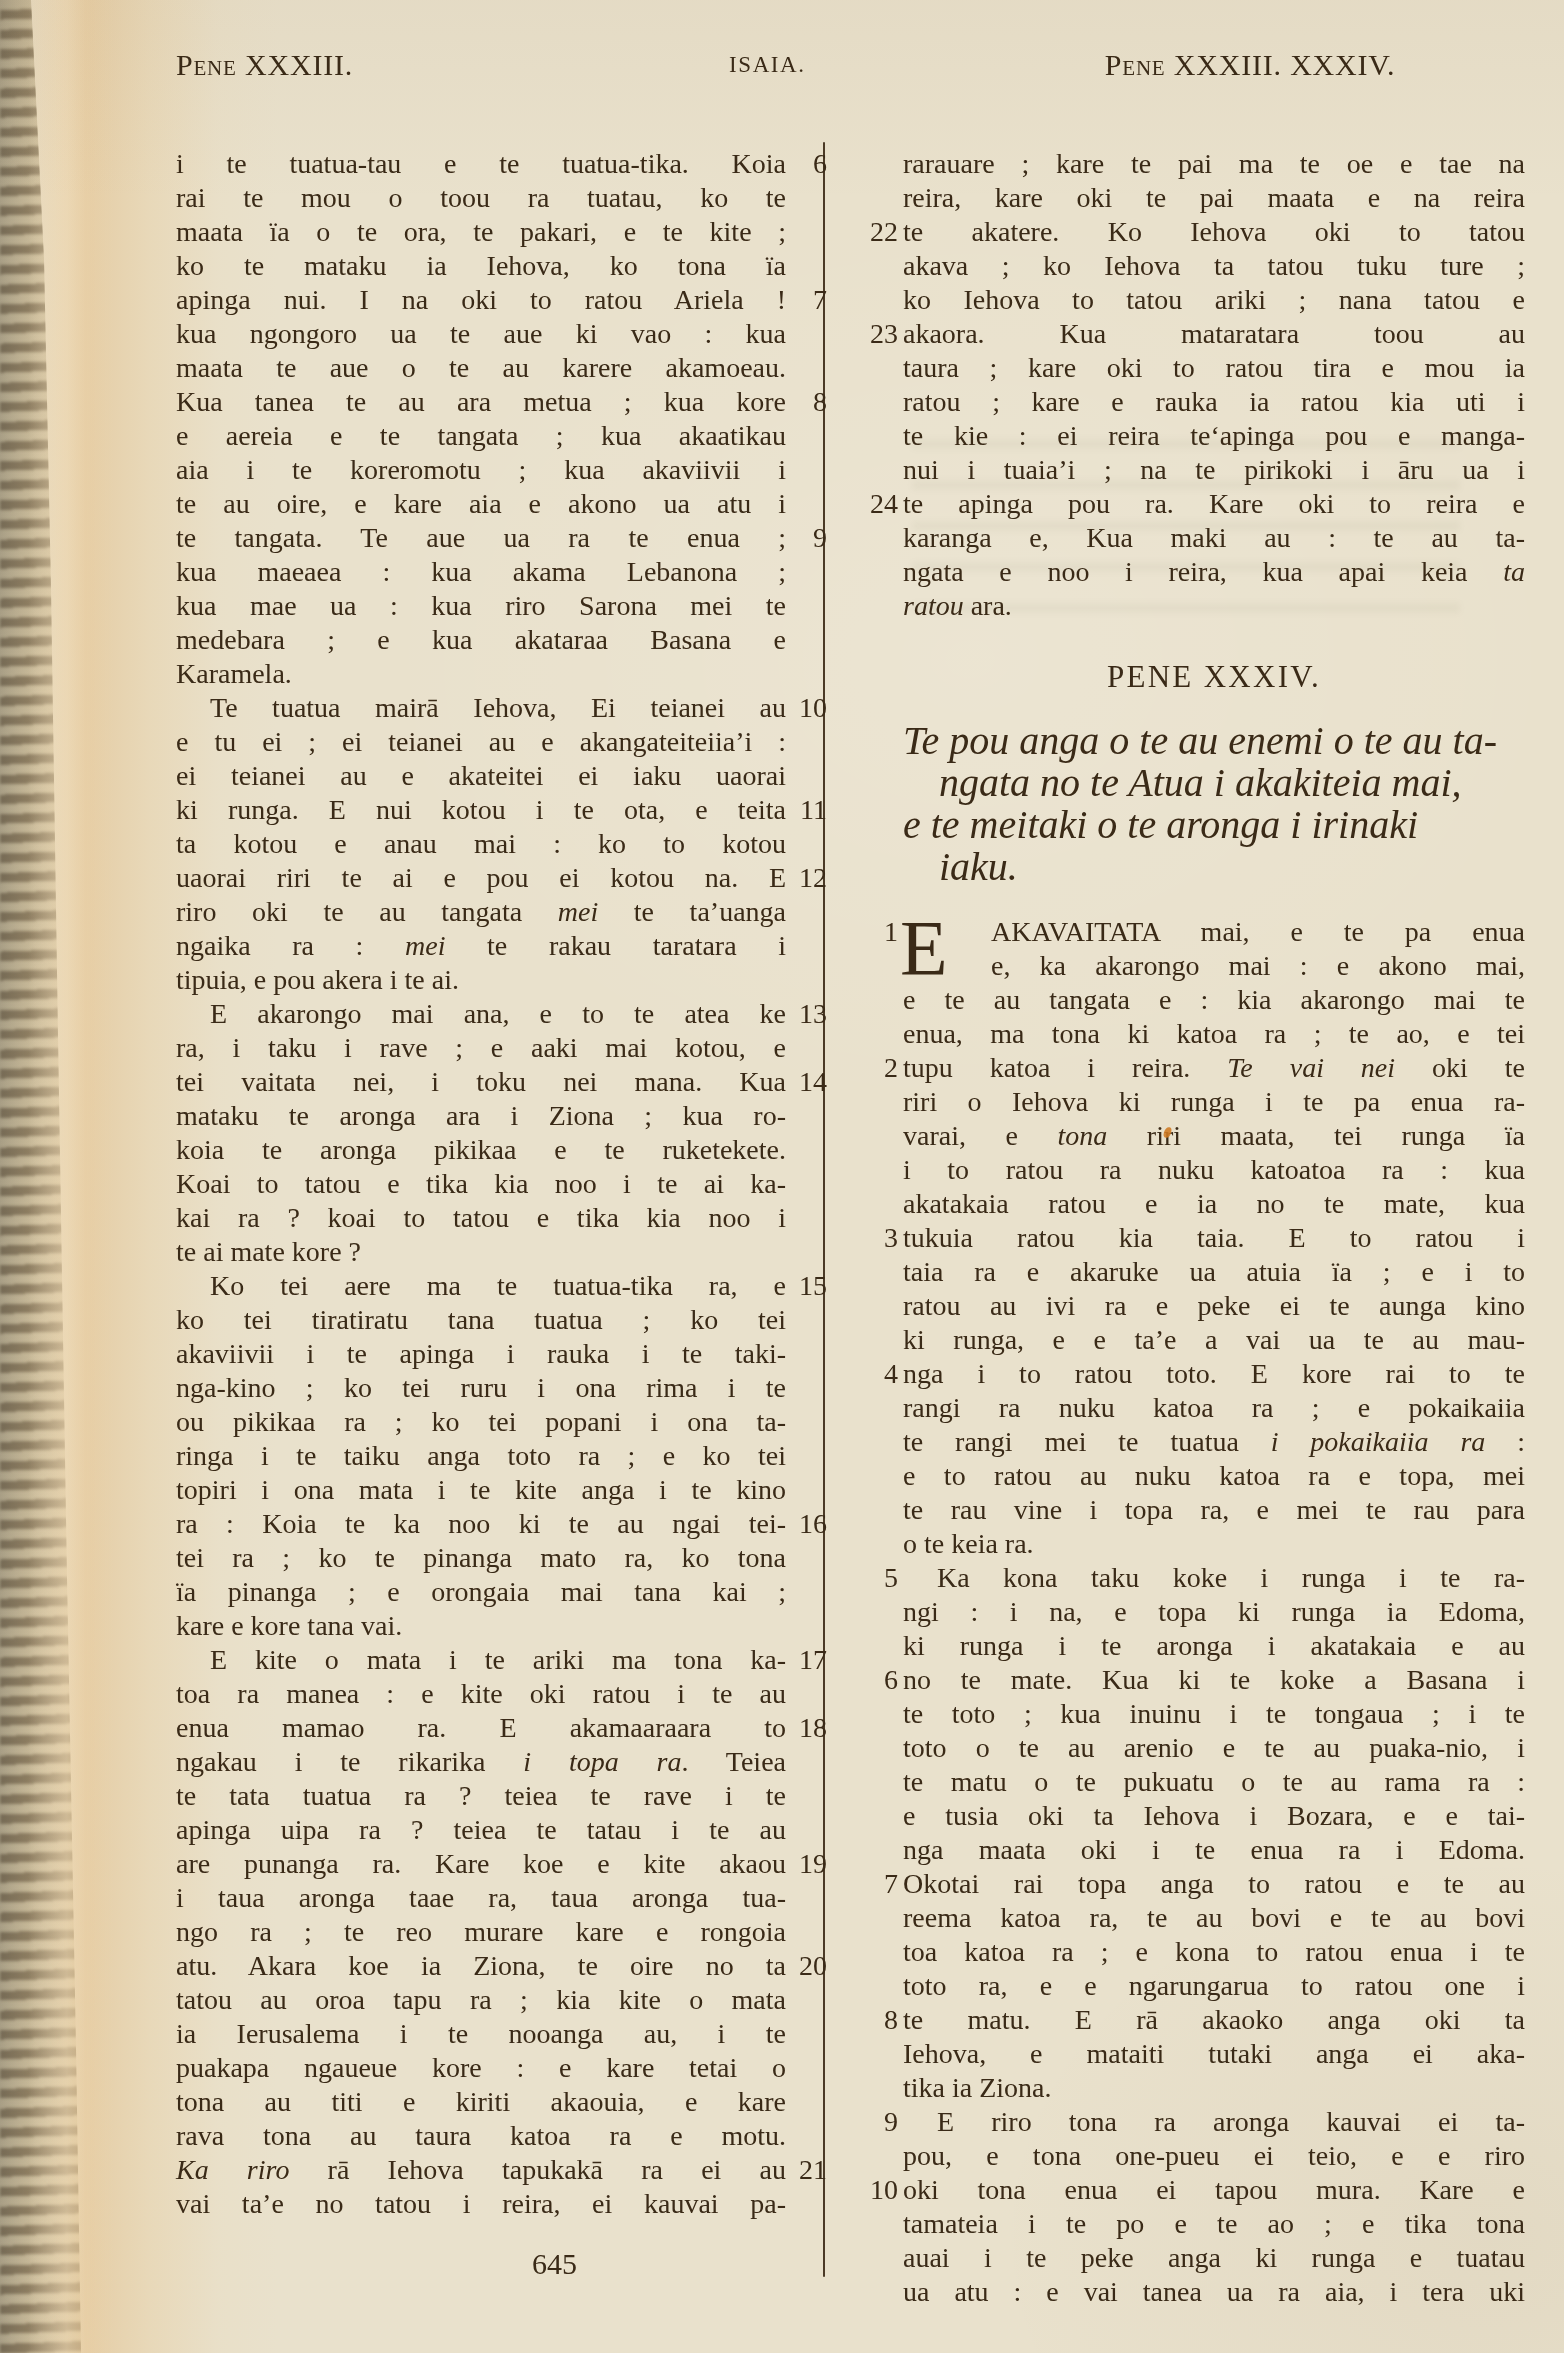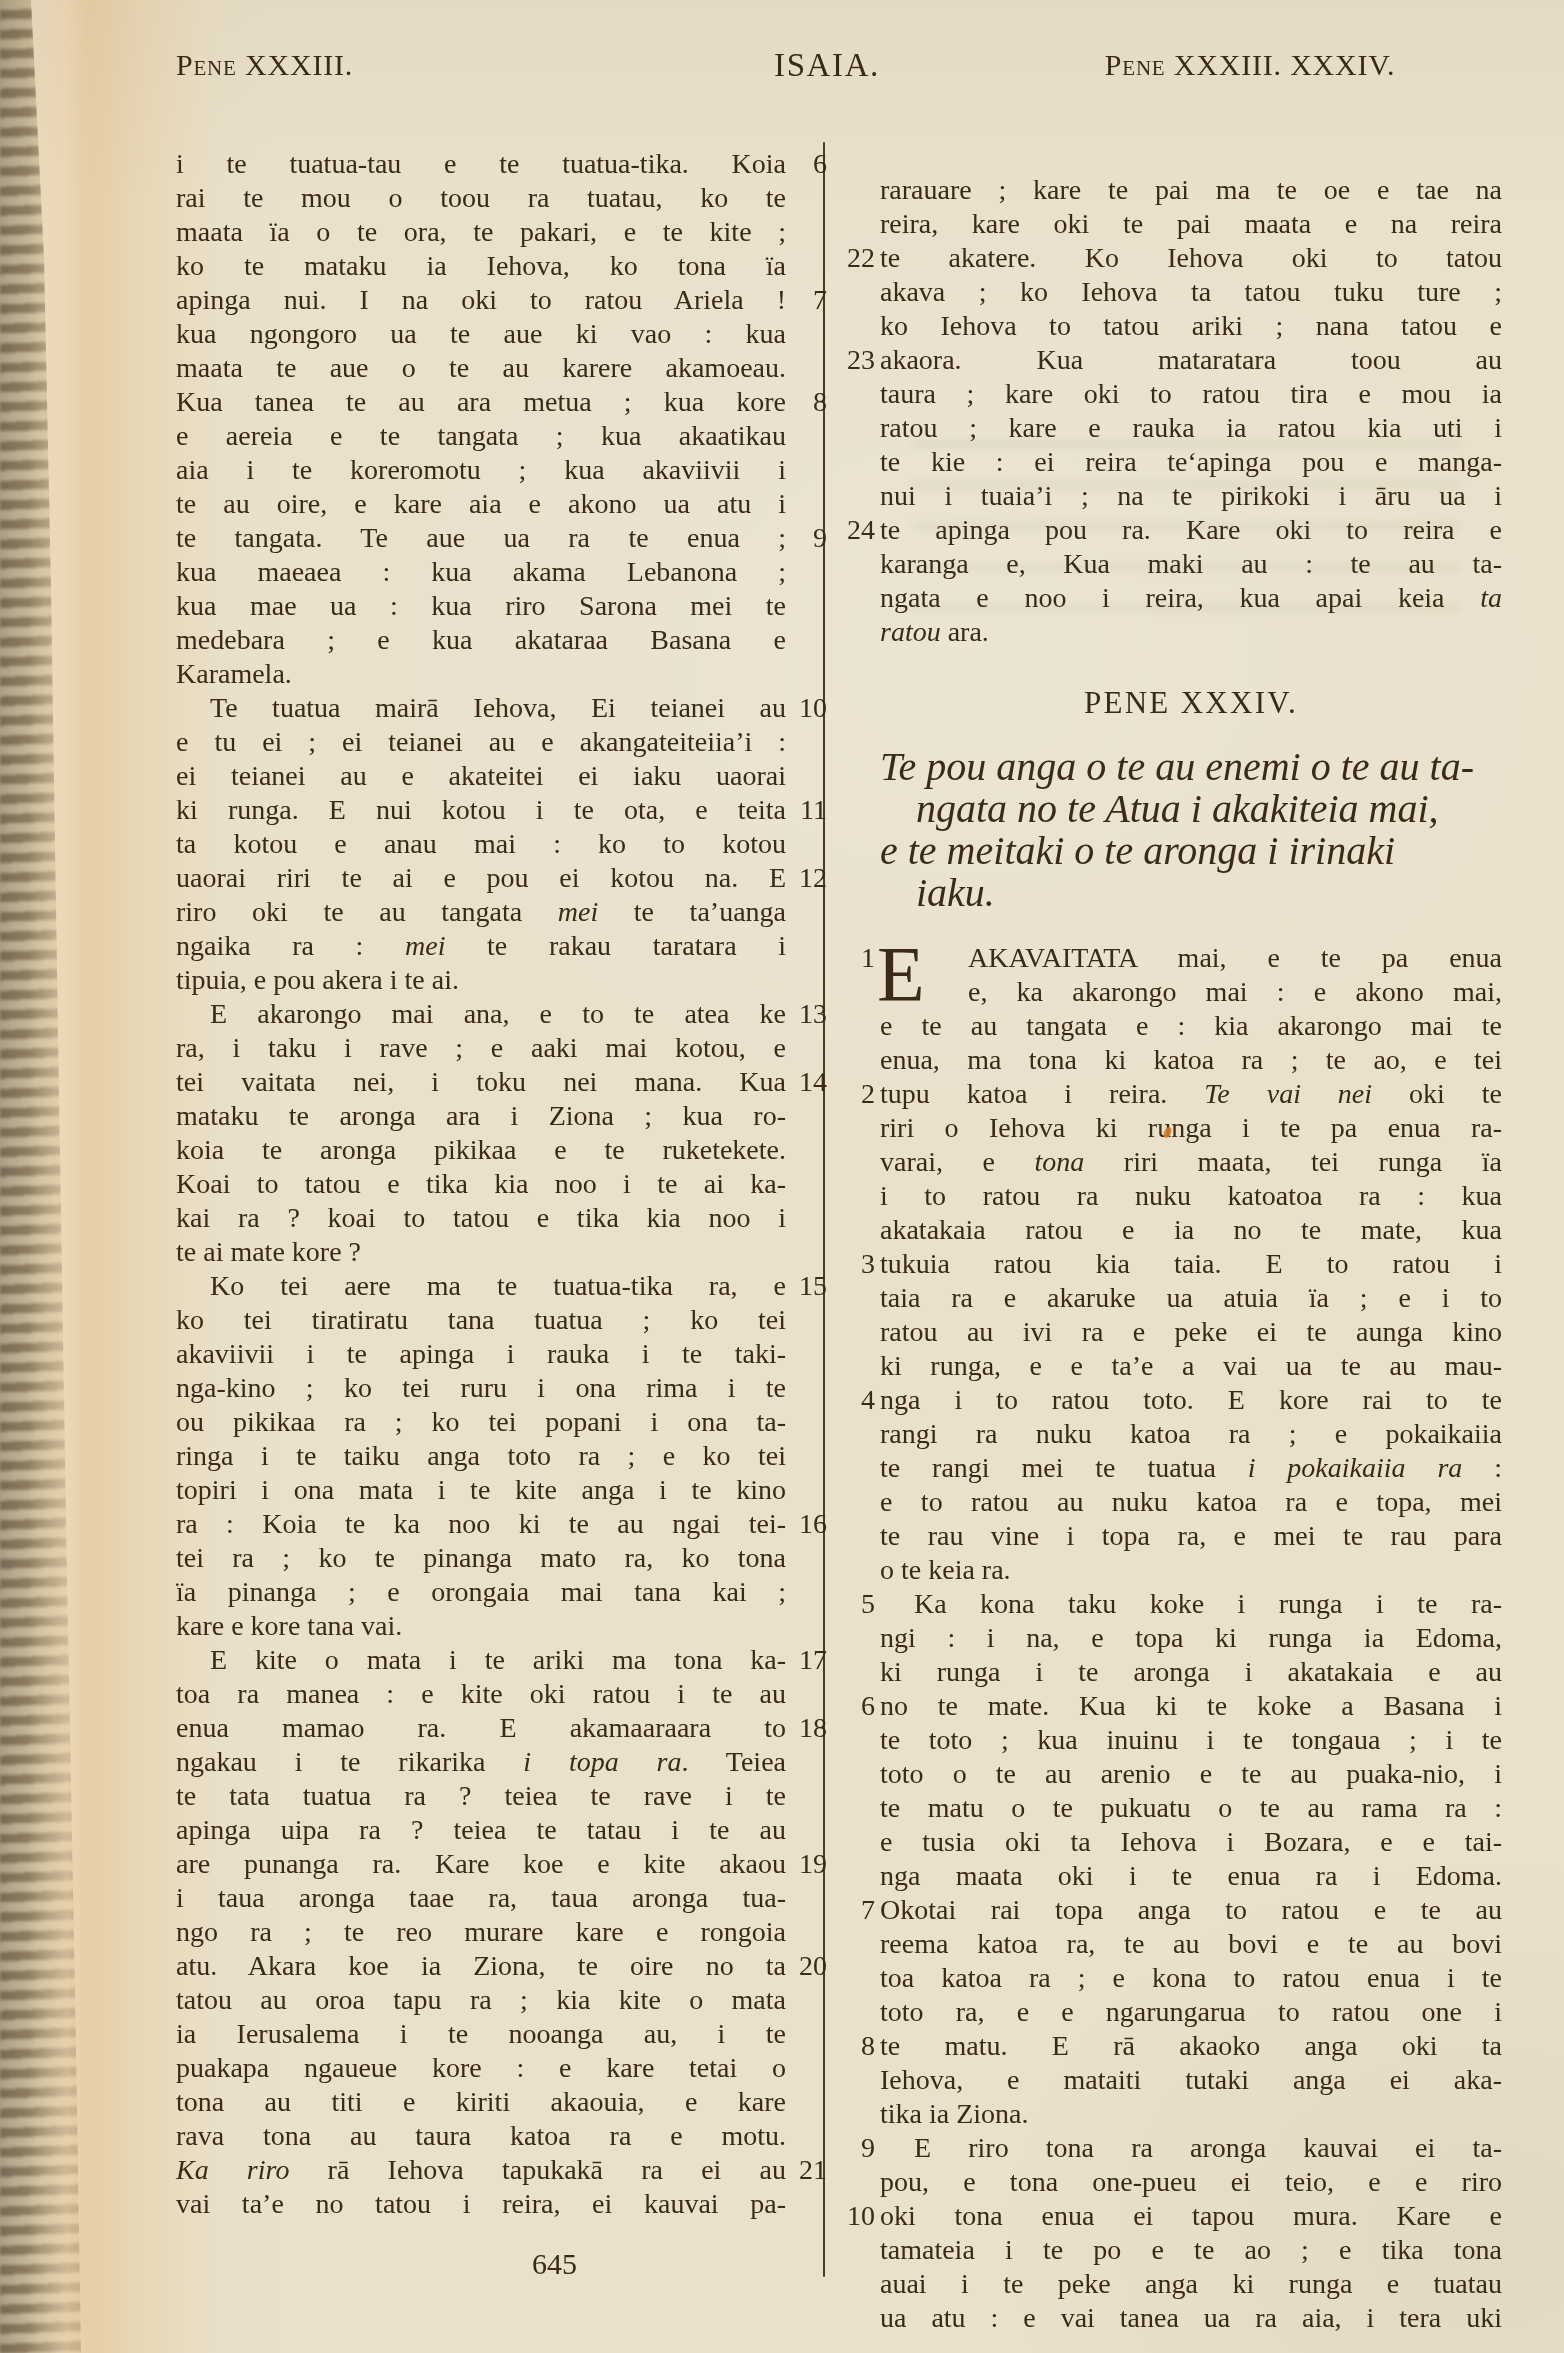--- a/index.html
+++ b/index.html
@@ -46,28 +46,28 @@
   }
   .fleck{
     position:absolute;left:1164px;top:1127px;width:7px;height:11px;z-index:5;
     background:#cf7a22;border-radius:60% 40% 55% 45%;opacity:.88;transform:rotate(14deg);
   }
 
   .text-block{position:absolute;left:176px;top:47px;width:1334px;height:2285px;z-index:4;}
 
   .running-head{position:absolute;top:0;line-height:36px;white-space:nowrap;}
   .head-left{left:0;font-size:30px;font-variant:small-caps;letter-spacing:0.8px;}
-  .head-center{left:553px;width:196px;text-align:center;font-size:33px;letter-spacing:1.6px;font-family:Liberation Serif, serif;}
+  .head-center{left:553px;width:196px;text-align:left;font-size:23px;letter-spacing:1.6px;font-family:Liberation Serif, serif;}
   .head-right{left:861px;width:426px;text-align:center;font-size:30px;font-variant:small-caps;letter-spacing:0.8px;}
 
   .divider{position:absolute;left:647px;top:95px;width:2.3px;height:2135px;background:#4b3a26;border-radius:1.6px;}
 
   .col{position:absolute;top:100px;}
   .col-left{left:0;width:610px;}
-  .col-right{left:704px;width:622px;margin-top:26px;}
+  .col-right{left:727px;width:622px;}
 
   .line{position:relative;height:34px;}
   .txt{display:block;font-size:28px;line-height:34px;text-align:justify;text-align-last:justify;}
   .line.short .txt{text-align-last:left;}
   .line.indent .txt{text-indent:34px;}
   .line.dcpad .txt{padding-left:88px;}
   .vn{position:absolute;top:0;font-size:28px;line-height:34px;}
   .col-left .vn{right:-41px;width:39px;text-align:right;}
   .col-right .vn{left:-50px;width:45px;text-align:right;}
   .dropcap{position:absolute;left:-3.1px;top:0.8px;font-size:78px;line-height:66px;}

